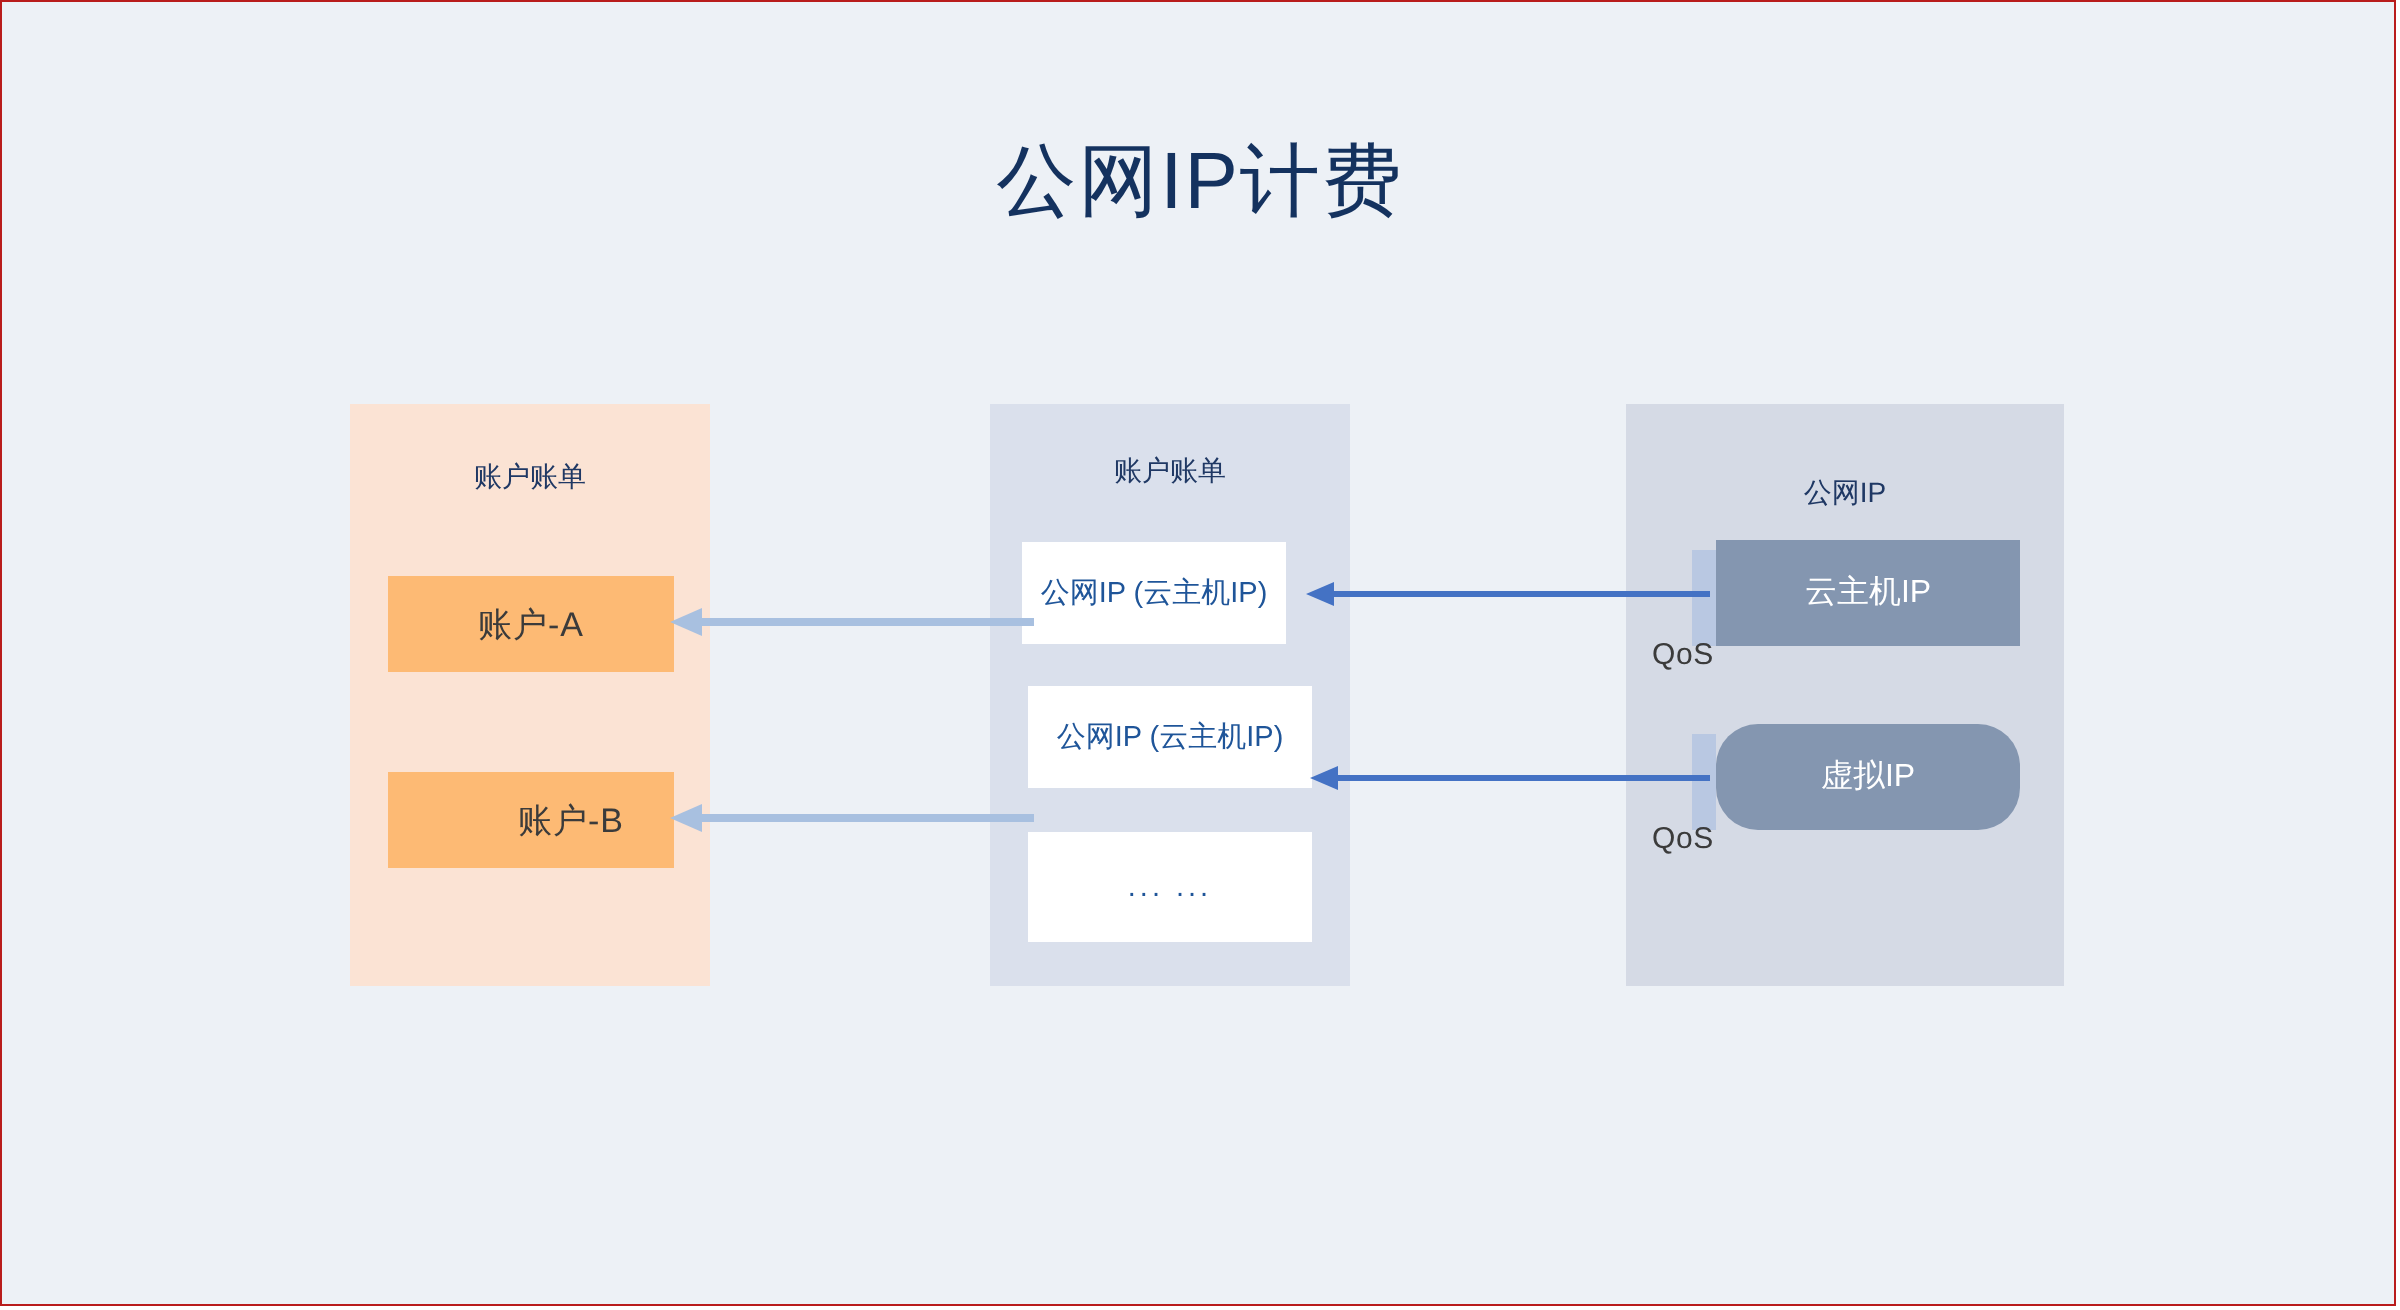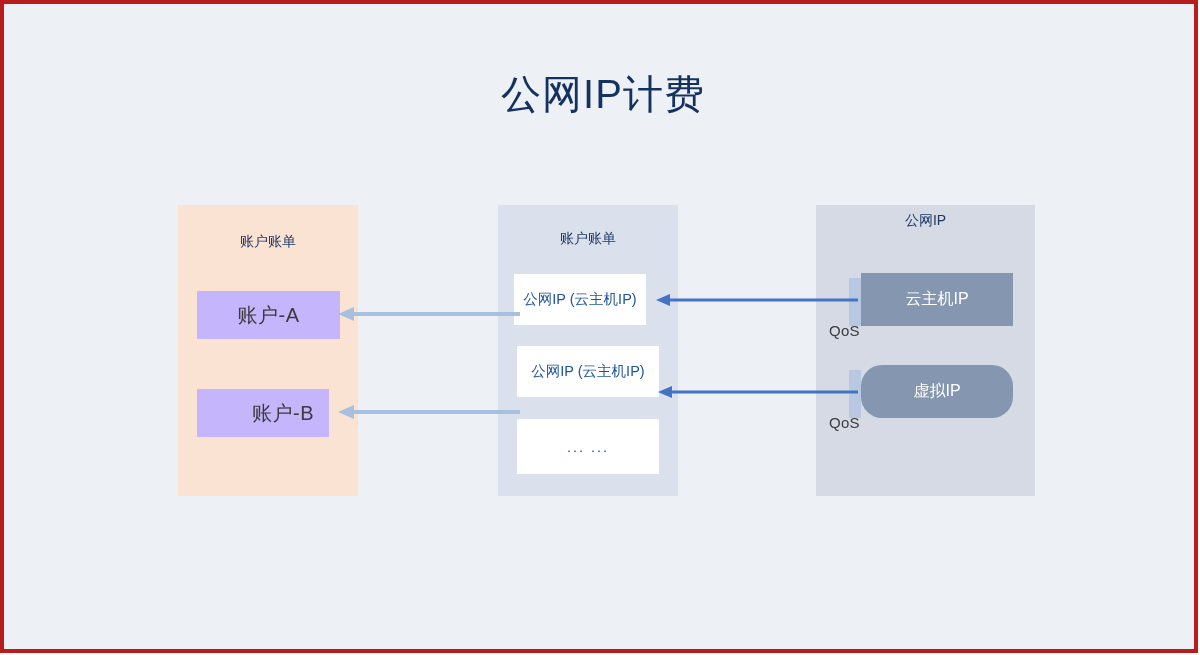--- a/index.html
+++ b/index.html
@@ -12,21 +12,21 @@
     background: #ffffff;
     font-family: "Liberation Sans", "DejaVu Sans", sans-serif;
     overflow: hidden;
   }
   .canvas {
     position: relative;
     width: 1198px;
     height: 653px;
     margin: 0;
     background: #edf1f6;
-    border: 4px solid #b91c1c;
+    border: 1px solid #b91c1c;
     box-sizing: border-box;
     overflow: hidden;
   }
 
   
   .title {
     position: absolute;
     left: 0;
     top: 62px;
     width: 1198px;
@@ -73,40 +73,40 @@
   }
   #panel-price .panel-title { top: 21px; }
 
   #panel-publicip {
     left: 812px;
     top: 201px;
     width: 219px;
     height: 291px;
     background: #d5dae5;
   }
-  #panel-publicip .panel-title { top: 3px; }
+  #panel-publicip .panel-title { top: 32px; }
 
   
   .card {
     position: absolute;
     box-sizing: border-box;
     display: flex;
     align-items: center;
     justify-content: center;
     white-space: nowrap;
   }
 
   .card-account {
-    background: #c4b5fd;
+    background: #fdba74;
     color: #3b3b3b;
-    font-size: 20px;
+    font-size: 17px;
     letter-spacing: 0.5px;
   }
   #card-account-a { left: 193px; top: 287px; width: 143px; height: 48px; }
-  #card-account-b { left: 193px; top: 385px; width: 132px; height: 48px; padding-left: 40px; }
+  #card-account-b { left: 193px; top: 385px; width: 143px; height: 48px; padding-left: 40px; }
 
   .card-price {
     background: #ffffff;
     color: #1f5599;
     font-size: 14.5px;
   }
   #card-price-cloud  { left: 510px; top: 270px; width: 132px; height: 51px; }
   #card-price-vip    { left: 513px; top: 342px; width: 142px; height: 51px; }
   #card-price-more   { left: 513px; top: 415px; width: 142px; height: 55px; }
   #card-price-more .card-text { color: #1f5599; letter-spacing: 2px; }

